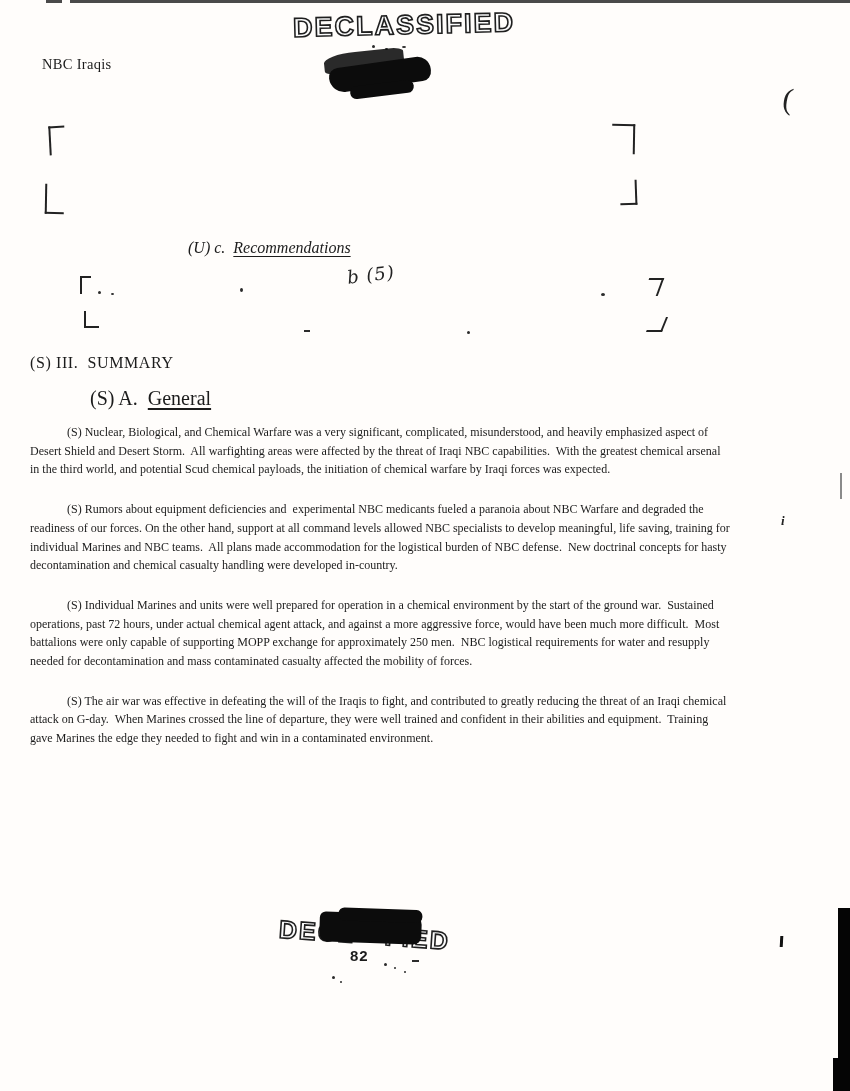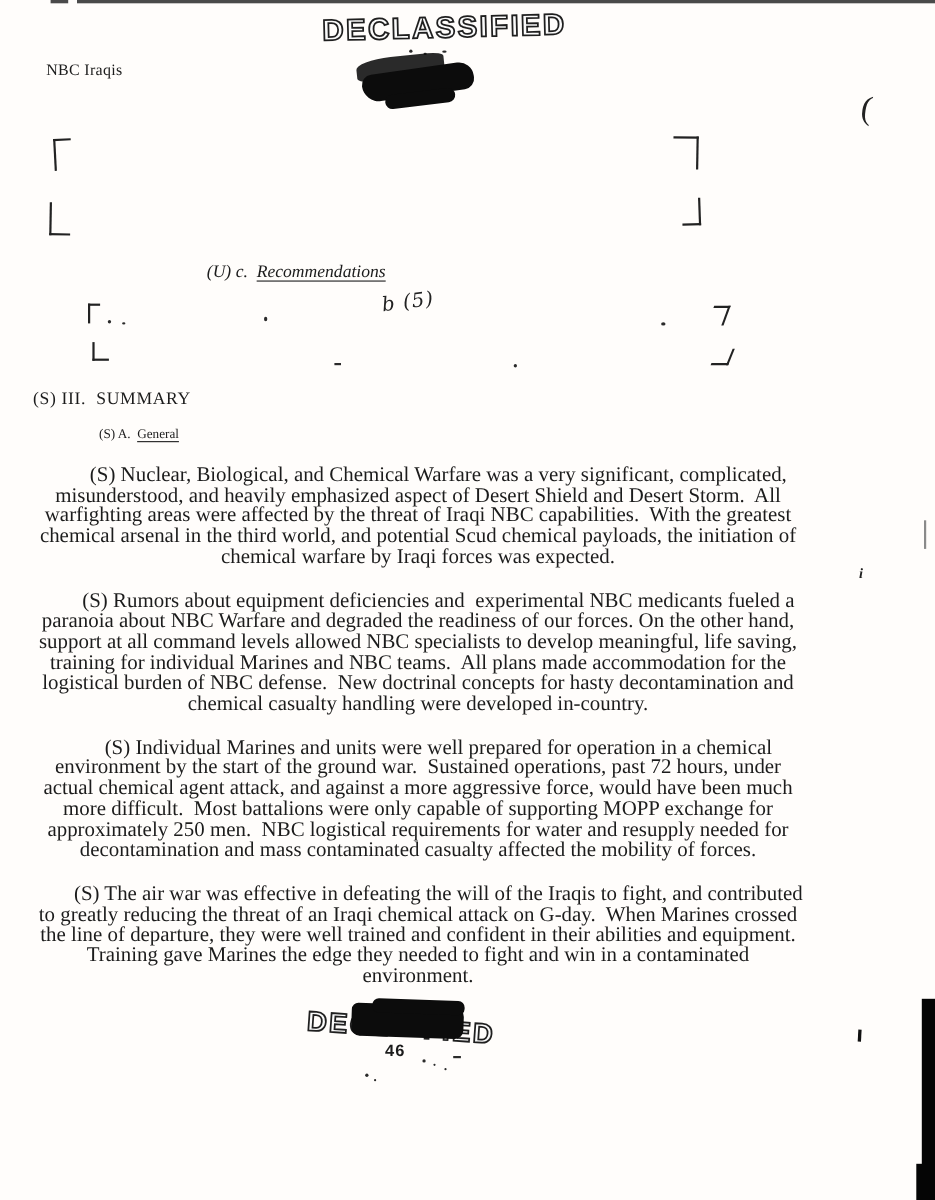--- a/index.html
+++ b/index.html
@@ -23,25 +23,25 @@
   .stamp-bottom{left:280px; top:921px; font-size:25px; transform:rotate(4deg); width:180px;}
   .stamp-bottom .frag{position:absolute; top:0;}
   .frag-left{left:0;}
   .frag-right{left:106px;}
   .redact{position:absolute; background:#0c0c0c;}
   
   .typed{position:absolute; white-space:pre-wrap;}
   .header-label{left:42px; top:56px; font-size:14.5px; letter-spacing:.3px;}
   .rec-line{left:188px; top:239px; font-size:16px;font-style:italic;}
   .summary-heading{left:30px; top:354px; font-size:16px; letter-spacing:.6px;}
-  .section-line{left:90px; top:387px; font-size:12px;}
+  .section-line{left:90px; top:387px; font-size:20px;}
   .u{text-decoration:underline; text-underline-offset:3px;}
   .body-text{
     position:absolute; left:30px; top:423px; width:700px;
-    font-size:19px; line-height:18.7px; text-align:center;
+    font-size:12px; line-height:18.7px; text-align:left;
   }
   .body-text p{margin:0 0 21px 0; text-indent:37px; white-space:pre-wrap;}
   
   .handwritten{
     position:absolute; left:347px; top:264px;
     font-family:"DejaVu Serif", serif; font-style:italic;
     font-size:18px; transform:rotate(-7deg); letter-spacing:1px; color:#222;
   }
   
   .bracket{position:absolute;}
@@ -114,21 +114,21 @@
   <div class="black-bar" style="left:838px;top:908px;width:12px;height:183px;"></div>
   <div class="black-bar" style="left:833px;top:1058px;width:17px;height:33px;"></div>
 
   <div class="stamp stamp-bottom">
     <span class="frag frag-left">DECL</span>
     <span class="frag frag-right">FIED</span>
     <span class="redact" style="left:40px;top:-8px;width:102px;height:30px;transform:rotate(-2deg);border-radius:6px 10px 8px 8px;"></span>
     <span class="redact" style="left:58px;top:-13px;width:84px;height:13px;transform:rotate(-2deg);border-radius:6px;"></span>
   </div>
 
-  <div class="page-number">46</div>
+  <div class="page-number">82</div>
   <div class="speck" style="left:384px;top:963px;width:3px;height:3px;"></div>
   <div class="speck" style="left:394px;top:967px;width:2px;height:2px;"></div>
   <div class="speck" style="left:412px;top:960px;width:7px;height:2px;border-radius:0;"></div>
   <div class="speck" style="left:404px;top:971px;width:2px;height:2px;"></div>
   <div class="speck" style="left:332px;top:976px;width:3px;height:3px;"></div>
   <div class="speck" style="left:340px;top:981px;width:2px;height:2px;"></div>
 
 </div>
 
 </body></html>

